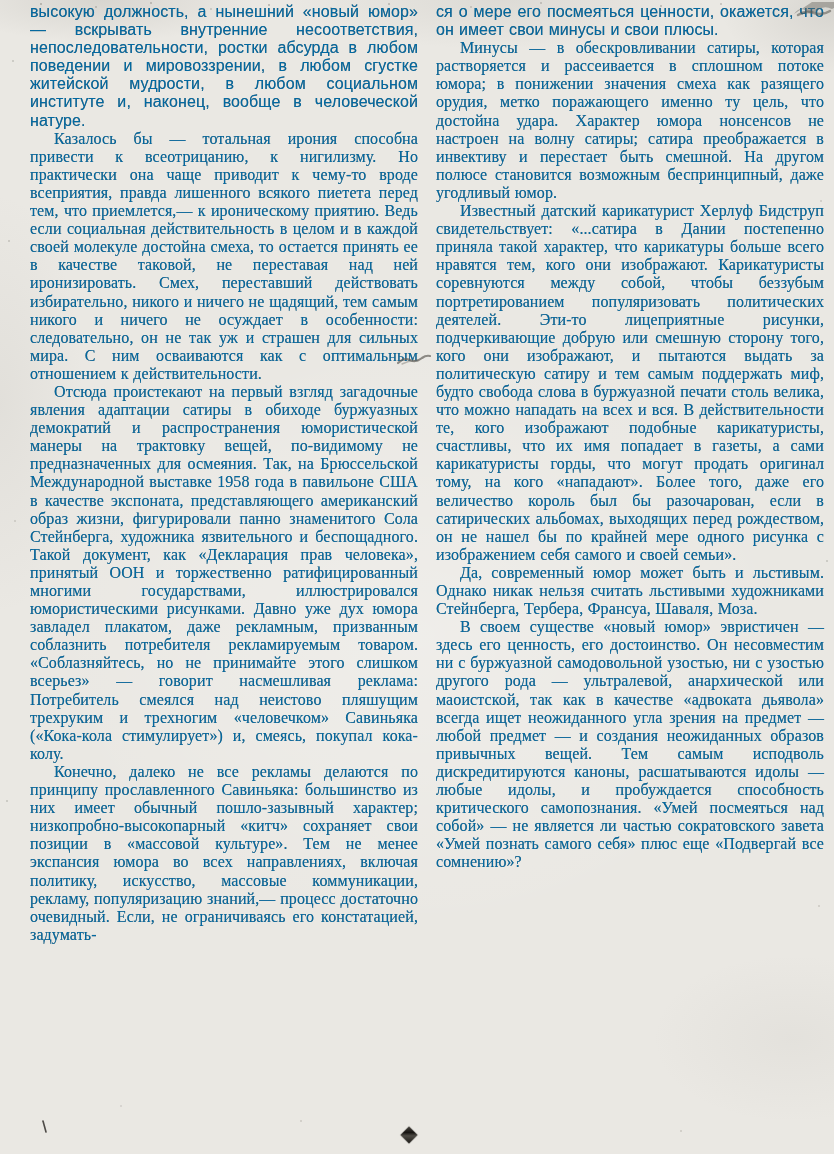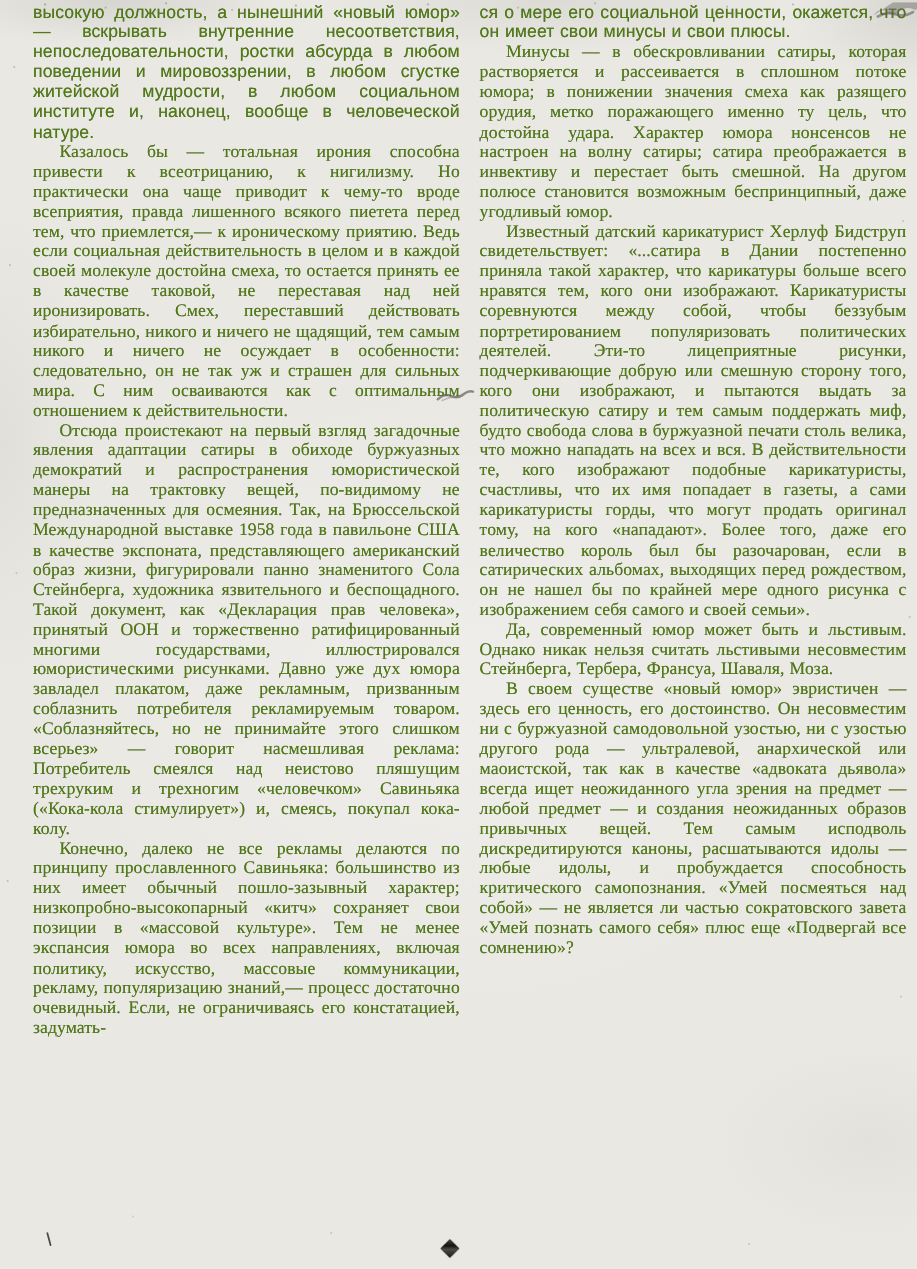--- a/index.html
+++ b/index.html
@@ -58,21 +58,21 @@
   .col {
     width: 388px;
   }
   .col p {
     margin: 0;
     text-align: justify;
     font-size: 16px;
     line-height: 18.1px;
     letter-spacing: 0.1px;
     word-spacing: 0.5px;
-    color: #4d7c0f;
+    color: #0369a1;
     text-shadow: 0 0 0.5px rgba(43,40,36,0.55);
     hyphens: auto;
     -webkit-hyphens: auto;
   }
   .col p.indent {
     text-indent: 24px;
     font-family: Liberation Serif, serif;
   }
   
   .ornament {
@@ -115,24 +115,24 @@
 <div class="speckles"></div>
 
 <div class="columns">
   <div class="col">
     <p>высокую должность, а нынешний «новый юмор» — вскрывать внутренние несоответствия, непоследовательности, ростки абсурда в любом поведении и мировоззрении, в любом сгустке житейской мудрости, в любом социальном институте и, наконец, вообще в человеческой натуре.</p>
     <p class="indent">Казалось бы — тотальная ирония способна привести к всеотрицанию, к нигилизму. Но практически она чаще приводит к чему-то вроде всеприятия, правда лишенного всякого пиетета перед тем, что приемлется,— к ироническому приятию. Ведь если социальная действительность в целом и в каждой своей молекуле достойна смеха, то остается принять ее в качестве таковой, не переставая над ней иронизировать. Смех, переставший действовать избирательно, никого и ничего не щадящий, тем самым никого и ничего не осуждает в особенности: следовательно, он не так уж и страшен для сильных мира. С ним осваиваются как с оптимальным отношением к действительности.</p>
     <p class="indent">Отсюда проистекают на первый взгляд загадочные явления адаптации сатиры в обиходе буржуазных демократий и распространения юмористической манеры на трактовку вещей, по-видимому не предназначенных для осмеяния. Так, на Брюссельской Международной выставке 1958 года в павильоне США в качестве экспоната, представляющего американский образ жизни, фигурировали панно знаменитого Сола Стейнберга, художника язвительного и беспощадного. Такой документ, как «Декларация прав человека», принятый ООН и торжественно ратифицированный многими государствами, иллюстрировался юмористическими рисунками. Давно уже дух юмора завладел плакатом, даже рекламным, призванным соблазнить потребителя рекламируемым товаром. «Соблазняйтесь, но не принимайте этого слишком всерьез» — говорит насмешливая реклама: Потребитель смеялся над неистово пляшущим трехруким и трехногим «человечком» Савиньяка («Кока-кола стимулирует») и, смеясь, покупал кока-колу.</p>
     <p class="indent">Конечно, далеко не все рекламы делаются по принципу прославленного Савиньяка: большинство из них имеет обычный пошло-зазывный характер; низкопробно-высокопарный «китч» сохраняет свои позиции в «массовой культуре». Тем не менее экспансия юмора во всех направлениях, включая политику, искусство, массовые коммуникации, рекламу, популяризацию знаний,— процесс достаточно очевидный. Если, не ограничиваясь его констатацией, задумать-</p>
   </div>
   <div class="col">
-    <p>ся о мере его социальной ценности, окажется, что он имеет свои минусы и свои плюсы.</p>
+    <p>ся о мере его посмеяться ценности, окажется, что он имеет свои минусы и свои плюсы.</p>
     <p class="indent">Минусы — в обескровливании сатиры, которая растворяется и рассеивается в сплошном потоке юмора; в понижении значения смеха как разящего орудия, метко поражающего именно ту цель, что достойна удара. Характер юмора нонсенсов не настроен на волну сатиры; сатира преображается в инвективу и перестает быть смешной. На другом полюсе становится возможным беспринципный, даже угодливый юмор.</p>
     <p class="indent">Известный датский карикатурист Херлуф Бидструп свидетельствует: «...сатира в Дании постепенно приняла такой характер, что карикатуры больше всего нравятся тем, кого они изображают. Карикатуристы соревнуются между собой, чтобы беззубым портретированием популяризовать политических деятелей. Эти-то лицеприятные рисунки, подчеркивающие добрую или смешную сторону того, кого они изображают, и пытаются выдать за политическую сатиру и тем самым поддержать миф, будто свобода слова в буржуазной печати столь велика, что можно нападать на всех и вся. В действительности те, кого изображают подобные карикатуристы, счастливы, что их имя попадает в газеты, а сами карикатуристы горды, что могут продать оригинал тому, на кого «нападают». Более того, даже его величество король был бы разочарован, если в сатирических альбомах, выходящих перед рождеством, он не нашел бы по крайней мере одного рисунка с изображением себя самого и своей семьи».</p>
-    <p class="indent">Да, современный юмор может быть и льстивым. Однако никак нельзя считать льстивыми несовместим Стейнберга, Тербера, Франсуа, Шаваля, Моза.</p>
+    <p class="indent">Да, современный юмор может быть и льстивым. Однако никак нельзя считать льстивыми художниками Стейнберга, Тербера, Франсуа, Шаваля, Моза.</p>
     <p class="indent">В своем существе «новый юмор» эвристичен — здесь его ценность, его достоинство. Он несовместим ни с буржуазной самодовольной узостью, ни с узостью другого рода — ультралевой, анархической или маоистской, так как в качестве «адвоката дьявола» всегда ищет неожиданного угла зрения на предмет — любой предмет — и создания неожиданных образов привычных вещей. Тем самым исподволь дискредитируются каноны, расшатываются идолы — любые идолы, и пробуждается способность критического самопознания. «Умей посмеяться над собой» — не является ли частью сократовского завета «Умей познать самого себя» плюс еще «Подвергай все сомнению»?</p>
   </div>
 </div>
 
 <div class="ornament"></div>
 
 <svg class="smudge-tr" viewBox="0 0 46 20">
   <path d="M2 12 Q8 4 14 9 T26 8 Q32 3 40 7 L46 4 L46 0 L20 0 Z" fill="rgba(105,102,96,0.45)"></path>
   <path d="M6 13 Q14 8 22 11 T38 9" stroke="rgba(90,87,81,0.55)" stroke-width="2.5" fill="none" stroke-linecap="round"></path>
 </svg>

